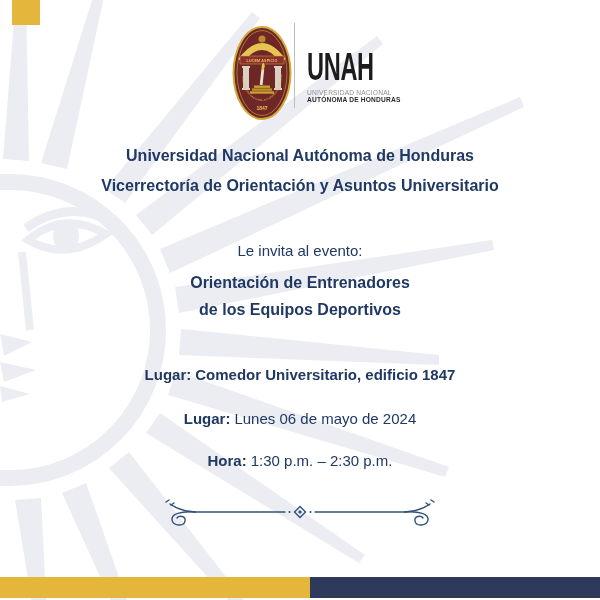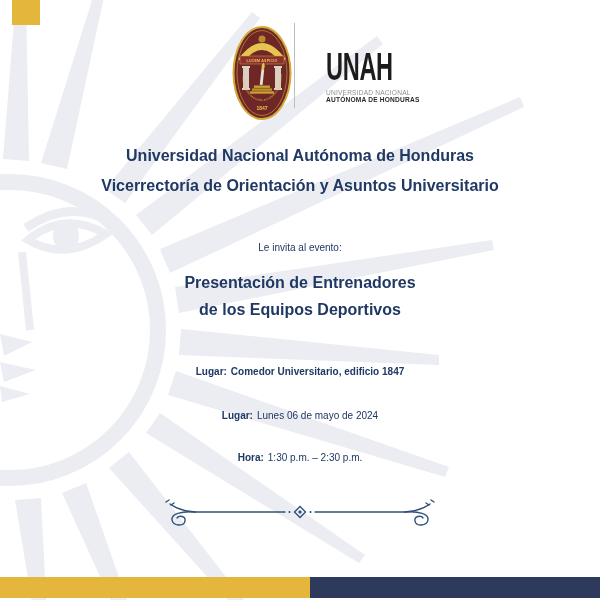--- a/index.html
+++ b/index.html
@@ -10,28 +10,28 @@
   html,body{margin:0;padding:0;background:#fff;}
   .page{position:relative;width:600px;height:600px;background:#fff;overflow:hidden;
         font-family:"Liberation Sans",sans-serif;}
   .watermark{position:absolute;left:0;top:0;width:600px;height:600px;pointer-events:none;}
   .wm-f{fill:var(--watermark-gray);}
   .wm-s{stroke:var(--watermark-gray);fill:none;}
   .corner-accent{position:absolute;left:12px;top:0;width:28px;height:25px;background:var(--accent-gold);}
   
   .seal{position:absolute;left:232px;top:25px;width:60px;height:96px;}
   .logo-divider{position:absolute;left:294px;top:23px;width:1px;height:85px;background:#bdbdbd;}
-  .wordmark{position:absolute;left:326px;top:48px;}
+  .wordmark{position:absolute;left:307px;top:48px;}
   .acronym{font-size:38px;line-height:38px;font-weight:bold;color:#1c1c1c;letter-spacing:-.5px;
            transform:scaleX(.62);transform-origin:left top;white-space:nowrap;}
   .sub1{font-size:6.6px;line-height:7px;color:#8f8f8f;letter-spacing:.2px;margin-top:3px;white-space:nowrap;}
   .sub2{font-size:6.6px;line-height:7px;color:#2a2a2a;font-weight:bold;letter-spacing:.2px;white-space:nowrap;}
   
   .line{position:absolute;left:0;right:0;text-align:center;color:var(--text-navy);
-        font-size:10px;white-space:nowrap;}
+        font-size:15px;white-space:nowrap;}
   .b{font-weight:bold;}
   .org{font-size:16px;font-weight:bold;}
   .event{font-size:16px;font-weight:bold;}
   .lbl{font-weight:bold;}
   .val{margin-left:4px;}
   
   .ornament{position:absolute;left:165px;top:497px;width:270px;height:34px;}
   .orn{stroke:var(--ornament-blue);fill:none;stroke-width:1.4;stroke-linecap:round;}
   .orn-f{fill:var(--ornament-blue);stroke:none;}
   .bar{position:absolute;top:577px;height:21px;}
@@ -109,21 +109,21 @@
       <div class="acronym">UNAH</div>
       <div class="sub1">UNIVERSIDAD NACIONAL</div>
       <div class="sub2">AUTÓNOMA DE HONDURAS</div>
     </div>
   </header>
 
   <main>
     <div class="line org" style="top:147px">Universidad Nacional Autónoma de Honduras</div>
     <div class="line org" style="top:177px">Vicerrectoría de Orientación y Asuntos Universitario</div>
     <div class="line" style="top:242px">Le invita al evento:</div>
-    <div class="line event" style="top:274px">Presentación de Entrenadores</div>
+    <div class="line event" style="top:274px">Orientación de Entrenadores</div>
     <div class="line event" style="top:301px">de los Equipos Deportivos</div>
     <div class="line b" style="top:366px">
       <span class="lbl">Lugar:</span><span class="val">Comedor Universitario, edificio 1847</span>
     </div>
     <div class="line" style="top:410px">
       <span class="lbl">Lugar:</span><span class="val">Lunes 06 de mayo de 2024</span>
     </div>
     <div class="line" style="top:452px">
       <span class="lbl">Hora:</span><span class="val">1:30 p.m. – 2:30 p.m.</span>
     </div>

